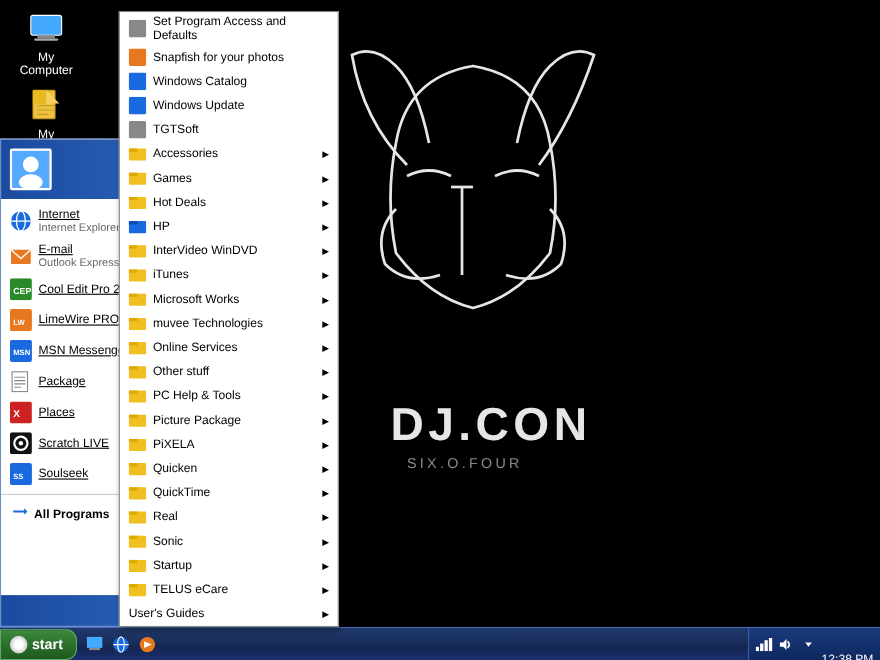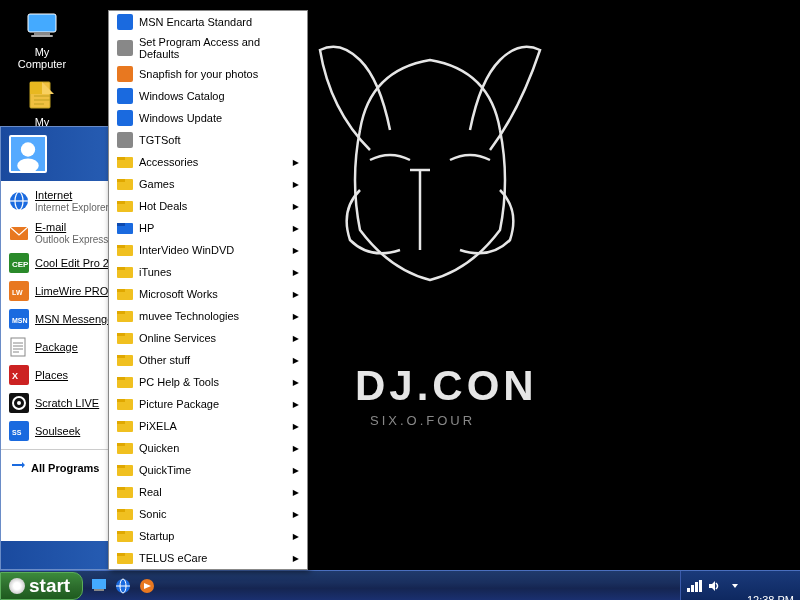--- a/index.html
+++ b/index.html
@@ -63,21 +63,21 @@
       z-index: 100;
     }
 
     #start-button {
       height: 28px;
       background: linear-gradient(to bottom, #3c8a3c 0%, #2d6e2d 50%, #1e5a1e 100%);
       border: 1px solid #5aad5a;
       border-radius: 0 10px 10px 0;
       color: #fff;
       font-weight: bold;
-      font-size: 19px;
+      font-size: 13px;
       padding: 0 12px 0 8px;
       cursor: pointer;
       display: flex;
       align-items: center;
       gap: 4px;
       margin-right: 4px;
     }
 
     .start-orb {
       width: 16px;
@@ -537,26 +537,20 @@
             <circle cx="7" cy="7" r="6" fill="none" stroke="#fff" stroke-width="1.5"></circle>
             <line x1="7" y1="2" x2="7" y2="7" stroke="#fff" stroke-width="2"></line>
           </svg>
         <span>Turn Off Computer</span>
       </div>
     </div>
   </div>
 
   <div id="programs-menu">
 
-    <div class="prog-item">
-      <svg class="prog-icon" viewBox="0 0 16 16">
-          <rect width="16" height="16" rx="2" fill="#1a6adf"></rect>
-        </svg>
-      MSN Encarta Standard
-    </div>
     <div class="prog-item">
       <svg class="prog-icon" viewBox="0 0 16 16">
           <rect width="16" height="16" rx="2" fill="#888"></rect>
         </svg>
       Set Program Access and Defaults
     </div>
     <div class="prog-item">
       <svg class="prog-icon" viewBox="0 0 16 16">
           <rect width="16" height="16" rx="2" fill="#e87820"></rect>
         </svg>

